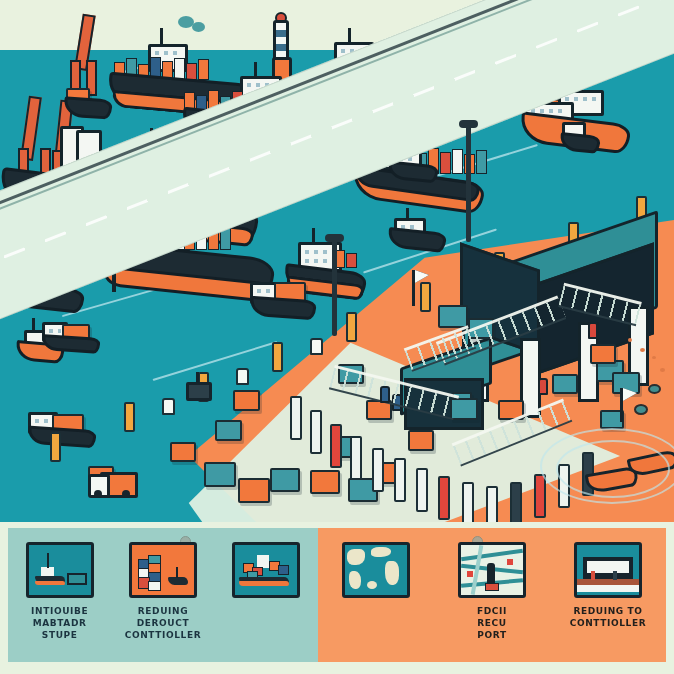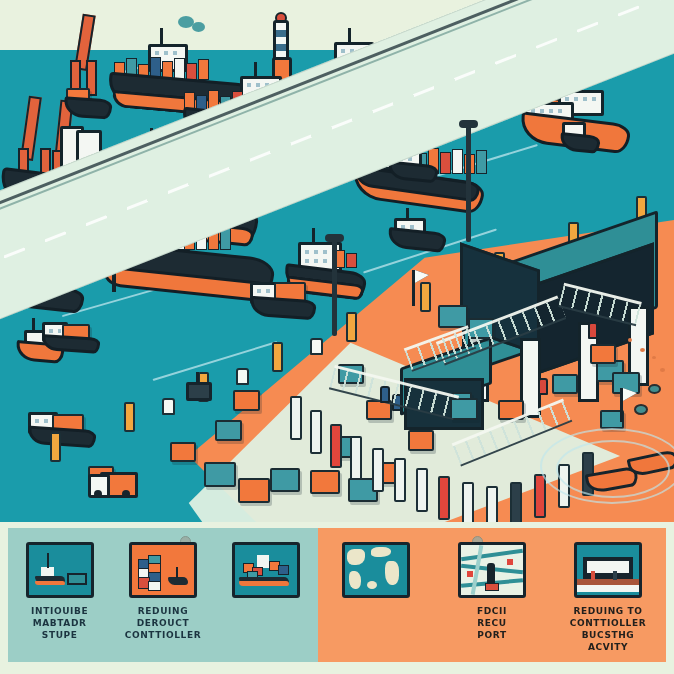--- a/index.html
+++ b/index.html
@@ -644,19 +644,18 @@
           <div style="position:absolute;left:6px;top:12px;right:6px;height:18px;background:#16242c;border:2px solid #16242c;"></div>
           <div style="position:absolute;left:10px;top:16px;right:10px;height:12px;background:#f2f6f2;"></div>
           <div style="position:absolute;left:0;top:34px;right:0;height:6px;background:#a8553a;"></div>
           <div style="position:absolute;left:0;top:40px;right:0;height:7px;background:#f2f6f2;"></div>
           <div style="position:absolute;left:14px;top:26px;width:4px;height:9px;background:#d94f3d;"></div>
           <div style="position:absolute;left:36px;top:26px;width:4px;height:9px;background:#2c3f49;"></div>
         </div>
         <div class="cap">
           <div>REDUING TO</div>
           <div>CONTTIOLLER</div>
-          <div>BUCSTHG ACVITY</div>
         </div>
       </div>
     </div>
   </div>
 
 </div>
 
 </body></html>

